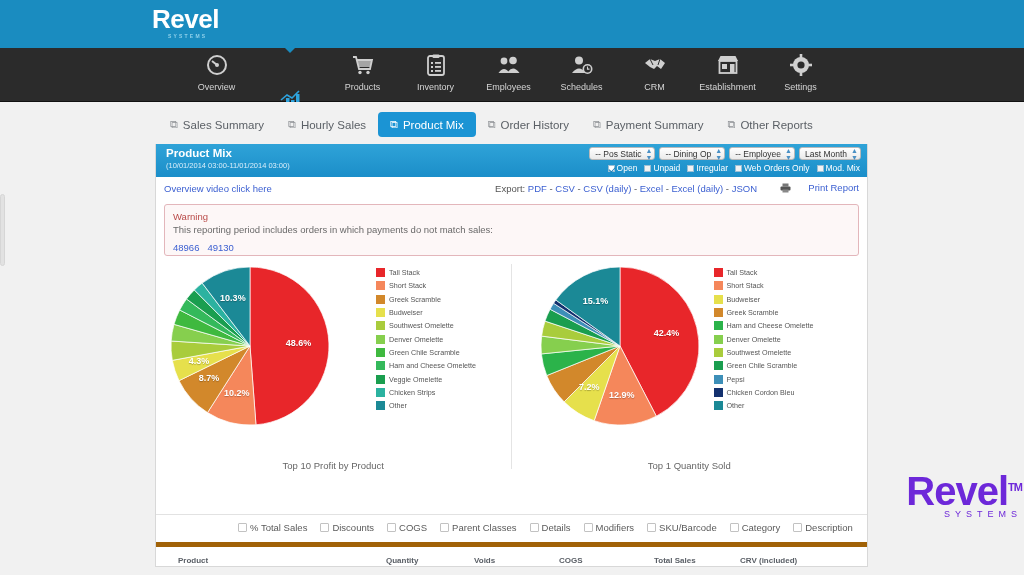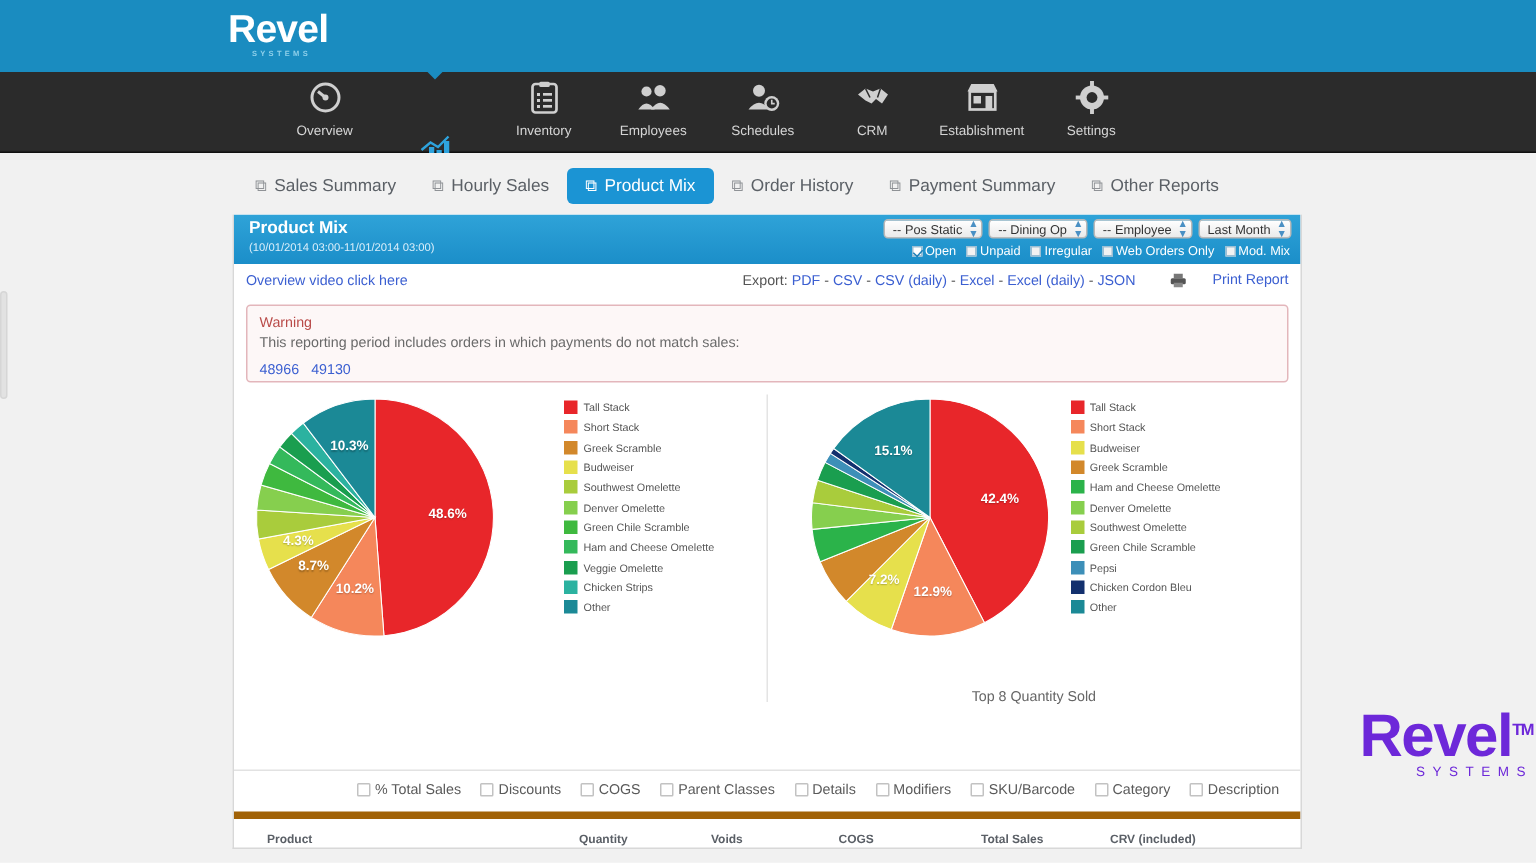--- a/index.html
+++ b/index.html
@@ -228,20 +228,31 @@
       <span class="ico">
         <svg width="22" height="22" viewBox="0 0 22 22">
           <rect x="2" y="13" width="3.5" height="7" fill="#2ea3dd"></rect>
           <rect x="7" y="9" width="3.5" height="11" fill="#2ea3dd"></rect>
           <rect x="12" y="11" width="3.5" height="9" fill="#2ea3dd"></rect>
           <rect x="17" y="5" width="3.5" height="15" fill="#2ea3dd"></rect>
           <path d="M2 11 L8 6 L13 9 L20 2" stroke="#2ea3dd" stroke-width="1.6" fill="none"></path>
         </svg>
       </span>
       <span class="lbl">Reports</span>
+    </div>
+    <div class="nav-item">
+      <span class="ico">
+        <svg width="22" height="22" viewBox="0 0 22 22">
+          <path d="M1 3 L4 3 L7 15 L18 15 L20 6 L5.5 6" stroke="#cfcfcf" stroke-width="1.8" fill="none"></path>
+          <rect x="6" y="6" width="13" height="7" fill="#cfcfcf" opacity=".75"></rect>
+          <circle cx="8" cy="18.5" r="1.7" fill="#cfcfcf"></circle>
+          <circle cx="16" cy="18.5" r="1.7" fill="#cfcfcf"></circle>
+        </svg>
+      </span>
+      <span class="lbl">Products</span>
     </div>
     <div class="nav-item">
       <span class="ico">
         <svg width="22" height="22" viewBox="0 0 22 22">
           <rect x="3" y="2" width="16" height="19" rx="2" fill="none" stroke="#cfcfcf" stroke-width="1.8"></rect>
           <rect x="7.5" y="0.5" width="7" height="3.5" rx="1" fill="#cfcfcf"></rect>
           <rect x="6" y="8" width="2" height="2" fill="#cfcfcf"></rect>
           <rect x="10" y="8" width="6" height="1.8" fill="#cfcfcf"></rect>
           <rect x="6" y="12" width="2" height="2" fill="#cfcfcf"></rect>
           <rect x="10" y="12" width="6" height="1.8" fill="#cfcfcf"></rect>
@@ -464,20 +475,21 @@
             </div>
             <div class="leg-row">
               <span class="sw" style="background:#2bb2a0"></span>
               <span>Chicken Strips</span>
             </div>
             <div class="leg-row">
               <span class="sw" style="background:#1b8996"></span>
               <span>Other</span>
             </div>
           </div>
+        <div class="pie-caption">Top 10 Profit by Product</div>
       </div>
       <div class="chart-half">
         <div class="pie-wrap r" id="pie1"><svg width="160" height="160" viewBox="0 0 160 160">
               <path d="M80 80 L80.00 1.00 A79 79 0 0 1 116.31 150.16 Z" fill="#e8262a" stroke="#ffffff" stroke-width="0.7"></path>
               <path d="M80 80 L116.31 150.16 A79 79 0 0 1 54.18 154.66 Z" fill="#f5875b" stroke="#ffffff" stroke-width="0.7"></path>
               <path d="M80 80 L54.18 154.66 A79 79 0 0 1 24.14 135.86 Z" fill="#e6e04c" stroke="#ffffff" stroke-width="0.7"></path>
               <path d="M80 80 L24.14 135.86 A79 79 0 0 1 6.73 109.54 Z" fill="#d2882b" stroke="#ffffff" stroke-width="0.7"></path>
               <path d="M80 80 L6.73 109.54 A79 79 0 0 1 1.40 87.93 Z" fill="#2bb34a" stroke="#ffffff" stroke-width="0.7"></path>
               <path d="M80 80 L1.40 87.93 A79 79 0 0 1 1.62 70.10 Z" fill="#86cf4e" stroke="#ffffff" stroke-width="0.7"></path>
               <path d="M80 80 L1.62 70.10 A79 79 0 0 1 5.02 55.12 Z" fill="#a9cc3c" stroke="#ffffff" stroke-width="0.7"></path>
@@ -525,21 +537,21 @@
             </div>
             <div class="leg-row">
               <span class="sw" style="background:#13306e"></span>
               <span>Chicken Cordon Bleu</span>
             </div>
             <div class="leg-row">
               <span class="sw" style="background:#1b8996"></span>
               <span>Other</span>
             </div>
           </div>
-        <div class="pie-caption">Top 8 Quantity Sold</div>
+        <div class="pie-caption">Top 1 Quantity Sold</div>
       </div>
     </div>
 
     <div class="optrow" id="options">
         <label>
           <span class="cbox2"></span>
           <span>% Total Sales</span>
         </label>
         <label>
           <span class="cbox2"></span>

